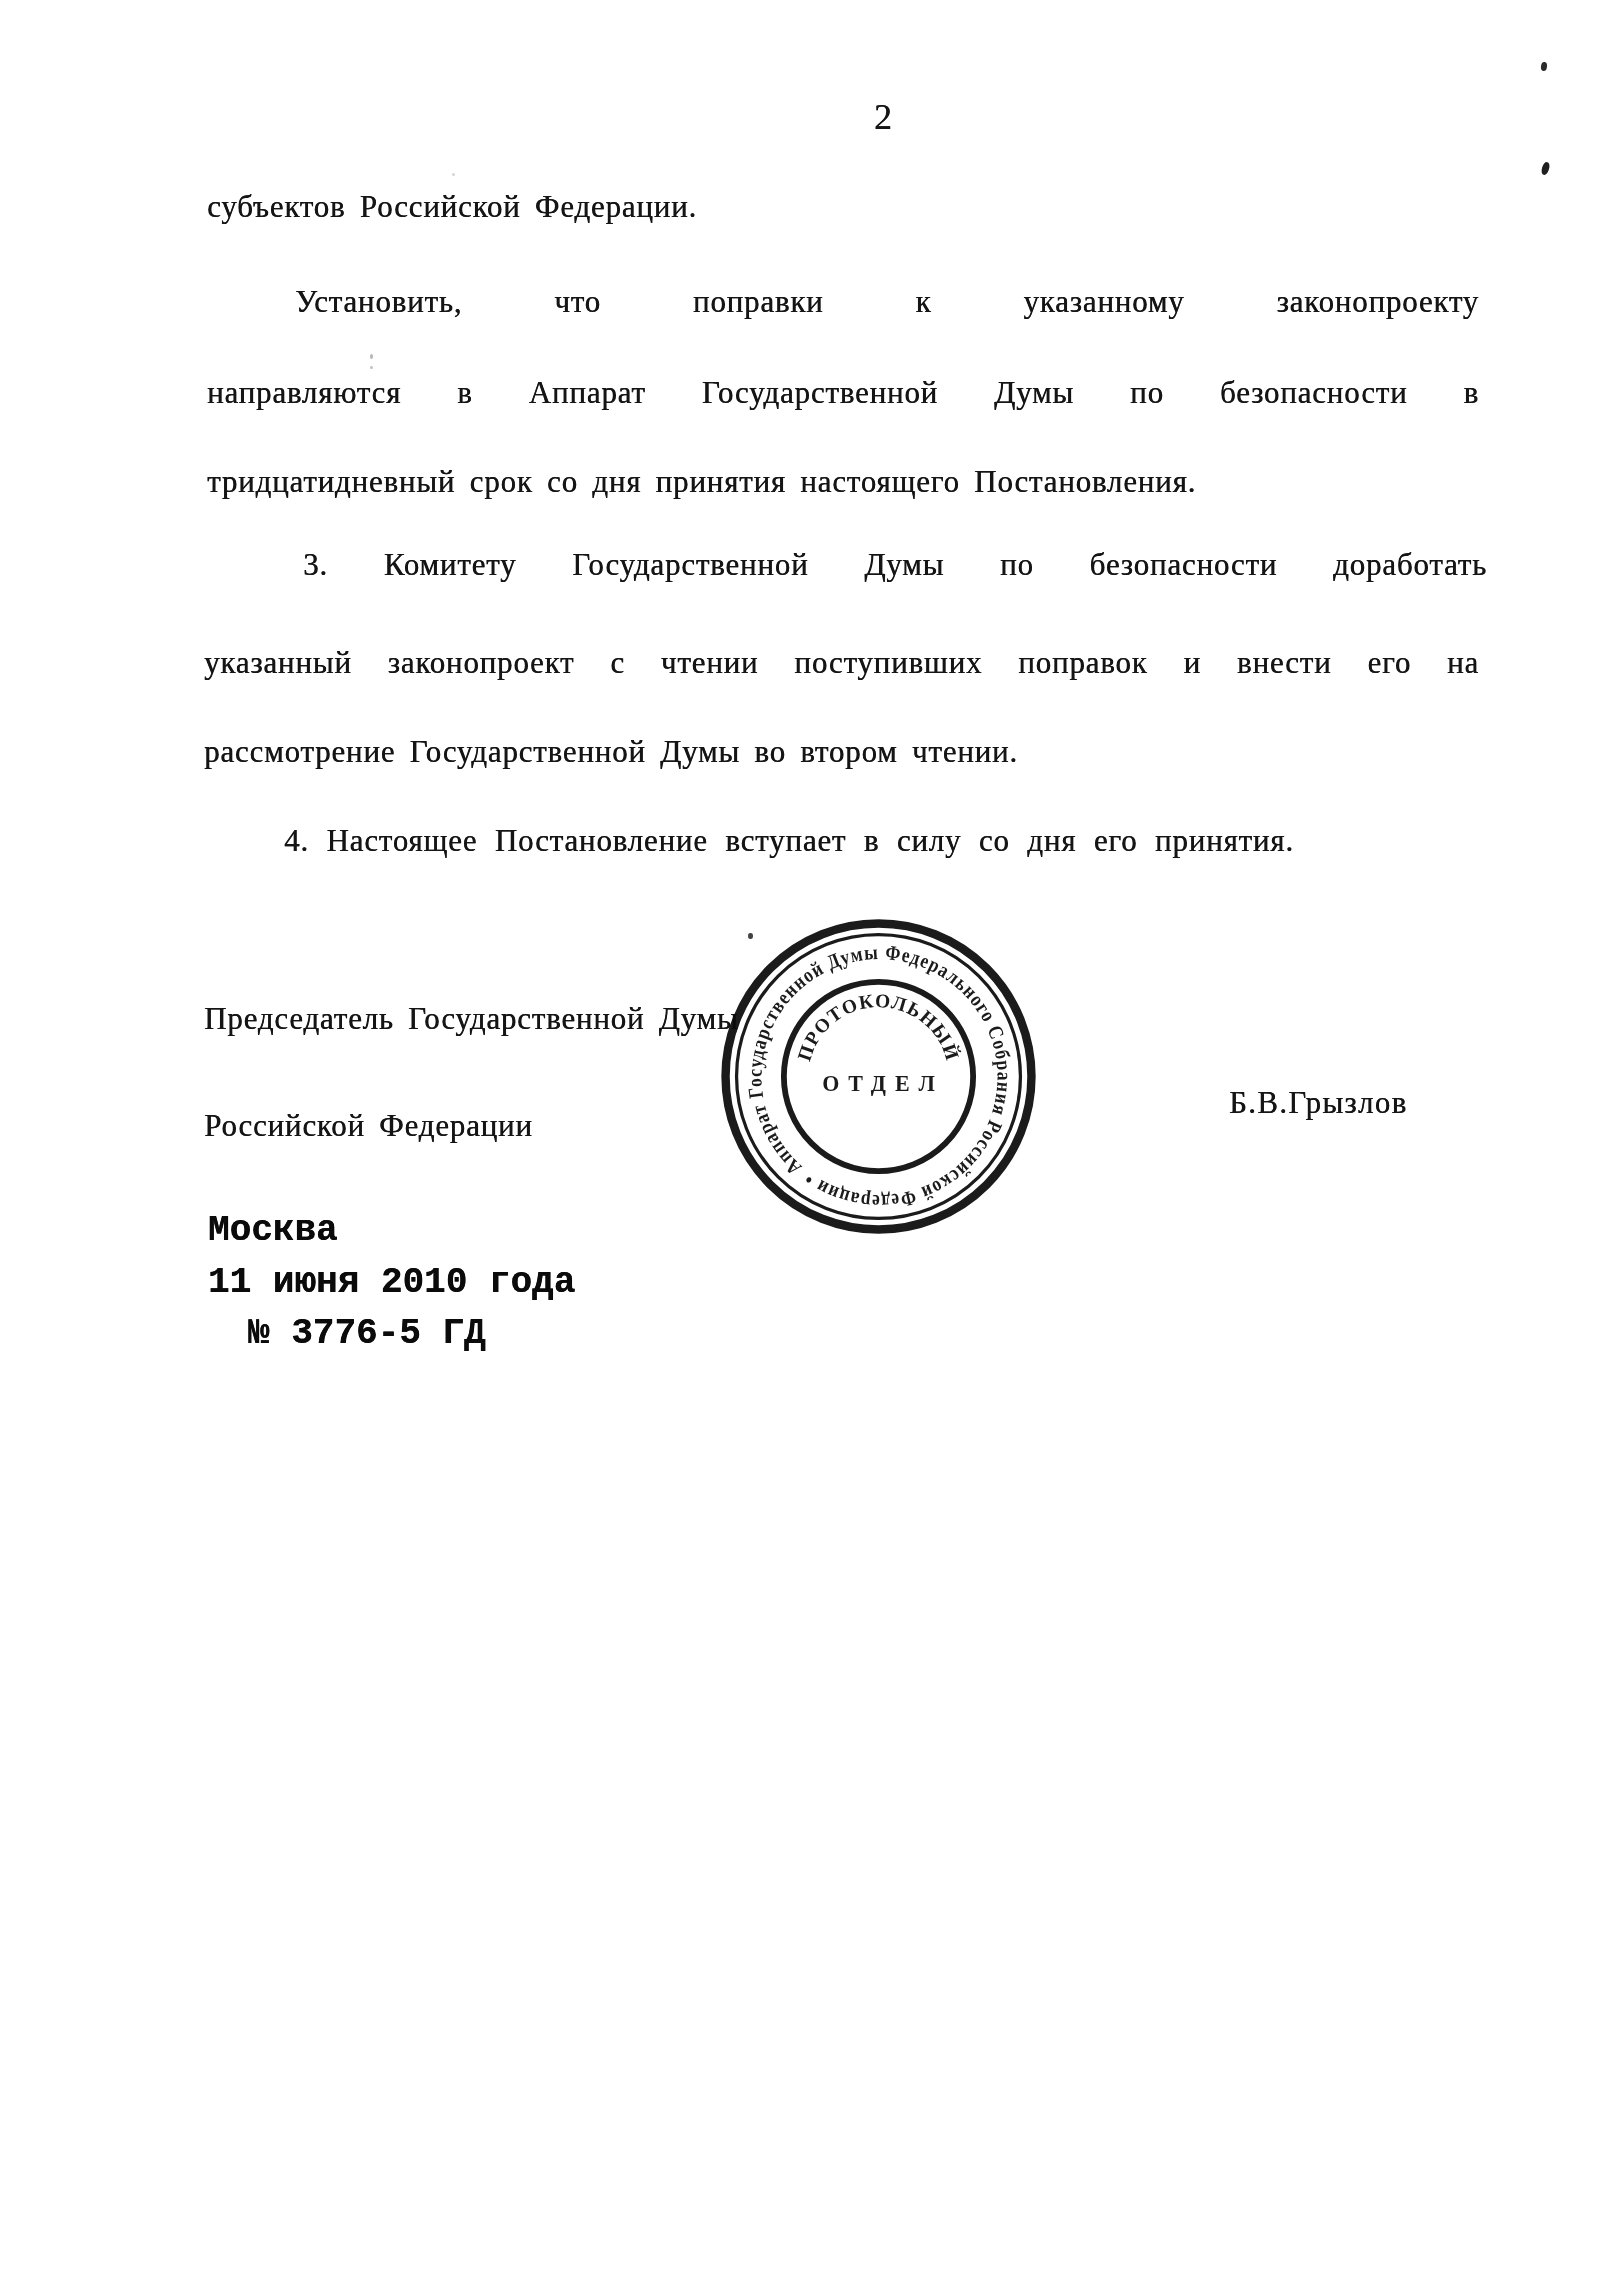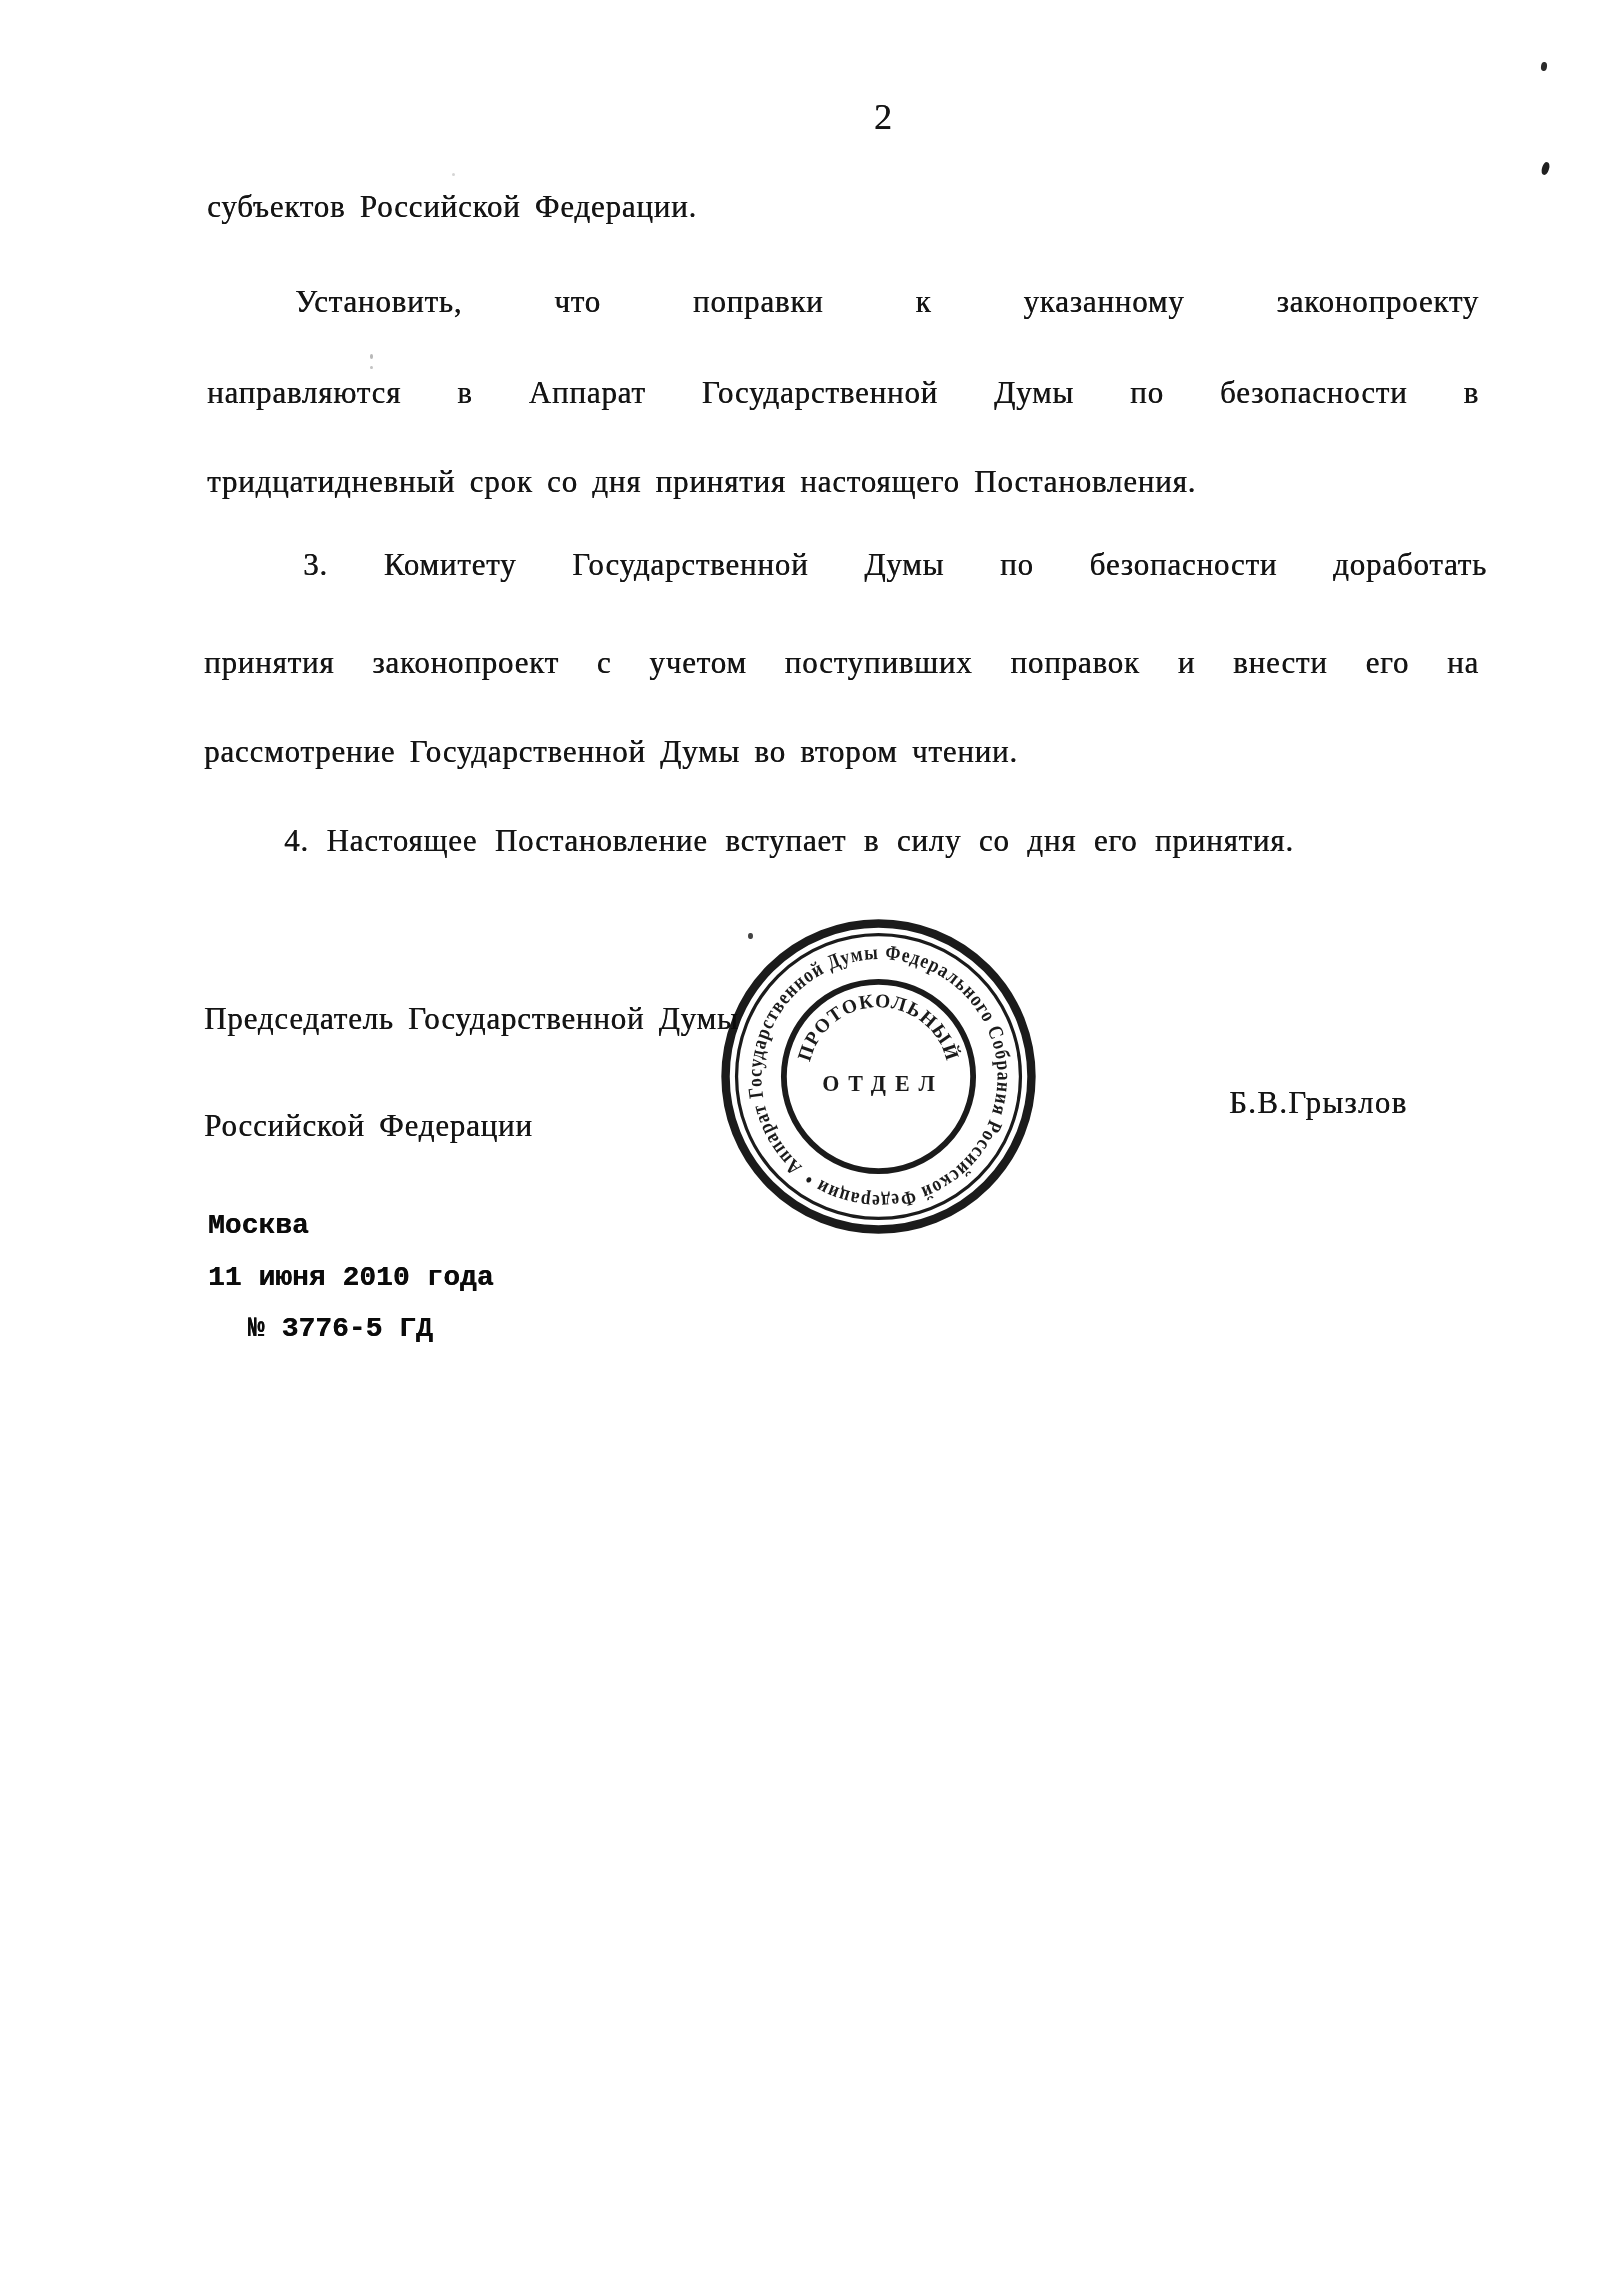--- a/index.html
+++ b/index.html
@@ -37,21 +37,21 @@
 
   .sig1{left:204px;top:1001px;}
   .sig2{left:204px;top:1056px;width:614px;text-align:center;white-space:nowrap;}
   .sig3{left:204px;top:1108px;width:614px;text-align:left;white-space:nowrap;}
   .signame{left:1229px;top:1085px;letter-spacing:1.3px;}
 
   .mono{
     position:absolute;
     font-family:"Liberation Mono","DejaVu Sans Mono",monospace;
     font-weight:700;
-    font-size:28px;
+    font-size:36px;
     letter-spacing:0;
     color:#0b0b0b;
     white-space:nowrap;
     text-shadow:0.3px 0 0 currentColor;
   }
   .city{left:208px;top:1210px;}
   .date{left:208px;top:1262px;}
   .num{left:208px;top:1313px;padding-left:40px;}
 
   .stamp{
@@ -79,21 +79,21 @@
 
 <div class="page">
 
   <div class="pageno">2</div>
 
   <div class="txt l0">субъектов Российской Федерации.</div>
   <div class="txt just l1">Установить, что поправки к указанному законопроекту</div>
   <div class="txt just l2">направляются в Аппарат Государственной Думы по безопасности в</div>
   <div class="txt l3">тридцатидневный срок со дня принятия настоящего Постановления.</div>
   <div class="txt just l4">3. Комитету Государственной Думы по безопасности доработать</div>
-  <div class="txt just l5">принятия законопроект с учетом поступивших поправок и внести его на</div>
+  <div class="txt just l5">указанный законопроект с чтении поступивших поправок и внести его на</div>
   <div class="txt l6">рассмотрение Государственной Думы во втором чтении.</div>
   <div class="txt l7">4. Настоящее Постановление вступает в силу со дня его принятия.</div>
 
   <div class="txt sig1">Председатель Государственной Думы</div>
   <div class="txt sig3">Российской Федерации</div>
   <div class="txt signame">Б.В.Грызлов</div>
 
   <div class="mono city">Москва</div>
   <div class="mono date">11 июня 2010 года</div>
   <div class="mono num">№ 3776-5 ГД</div>

